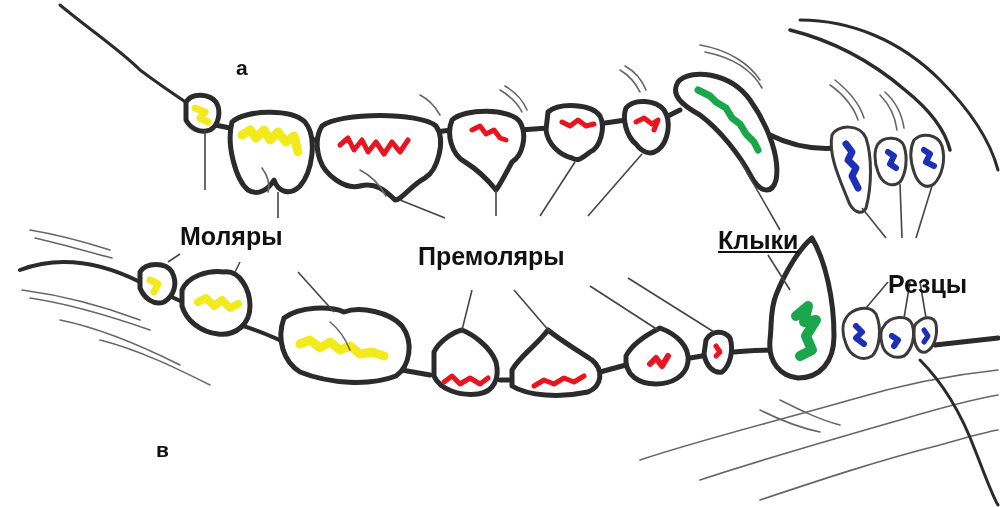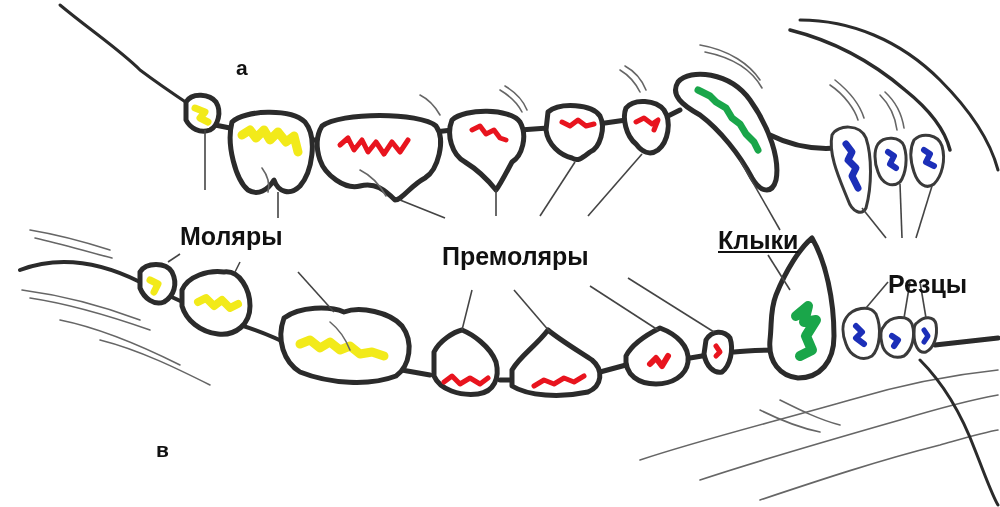--- a/index.html
+++ b/index.html
@@ -154,15 +154,15 @@
     <line class="leader" x1="888" y1="282" x2="866" y2="308"></line>
     <line class="leader" x1="910" y1="282" x2="904" y2="318"></line>
     <line class="leader" x1="920" y1="282" x2="926" y2="318"></line>
   </g>
 </svg>
 
 <div class="lbl lbl-jaw" style="left:236px; top:56px;">а</div>
 <div class="lbl lbl-jaw" style="left:156px; top:438px;">в</div>
 
 <div class="lbl lbl-group" style="left:180px; top:222px;">Моляры</div>
-<div class="lbl lbl-group" style="left:418px; top:242px;margin-left:24px;">Премоляры</div>
+<div class="lbl lbl-group" style="left:418px; top:242px;">Премоляры</div>
 <div class="lbl lbl-group" style="left:718px; top:226px;text-decoration:underline;">Клыки</div>
 <div class="lbl lbl-group" style="left:888px; top:246px;margin-top:24px;">Резцы</div>
 
 </body></html>

